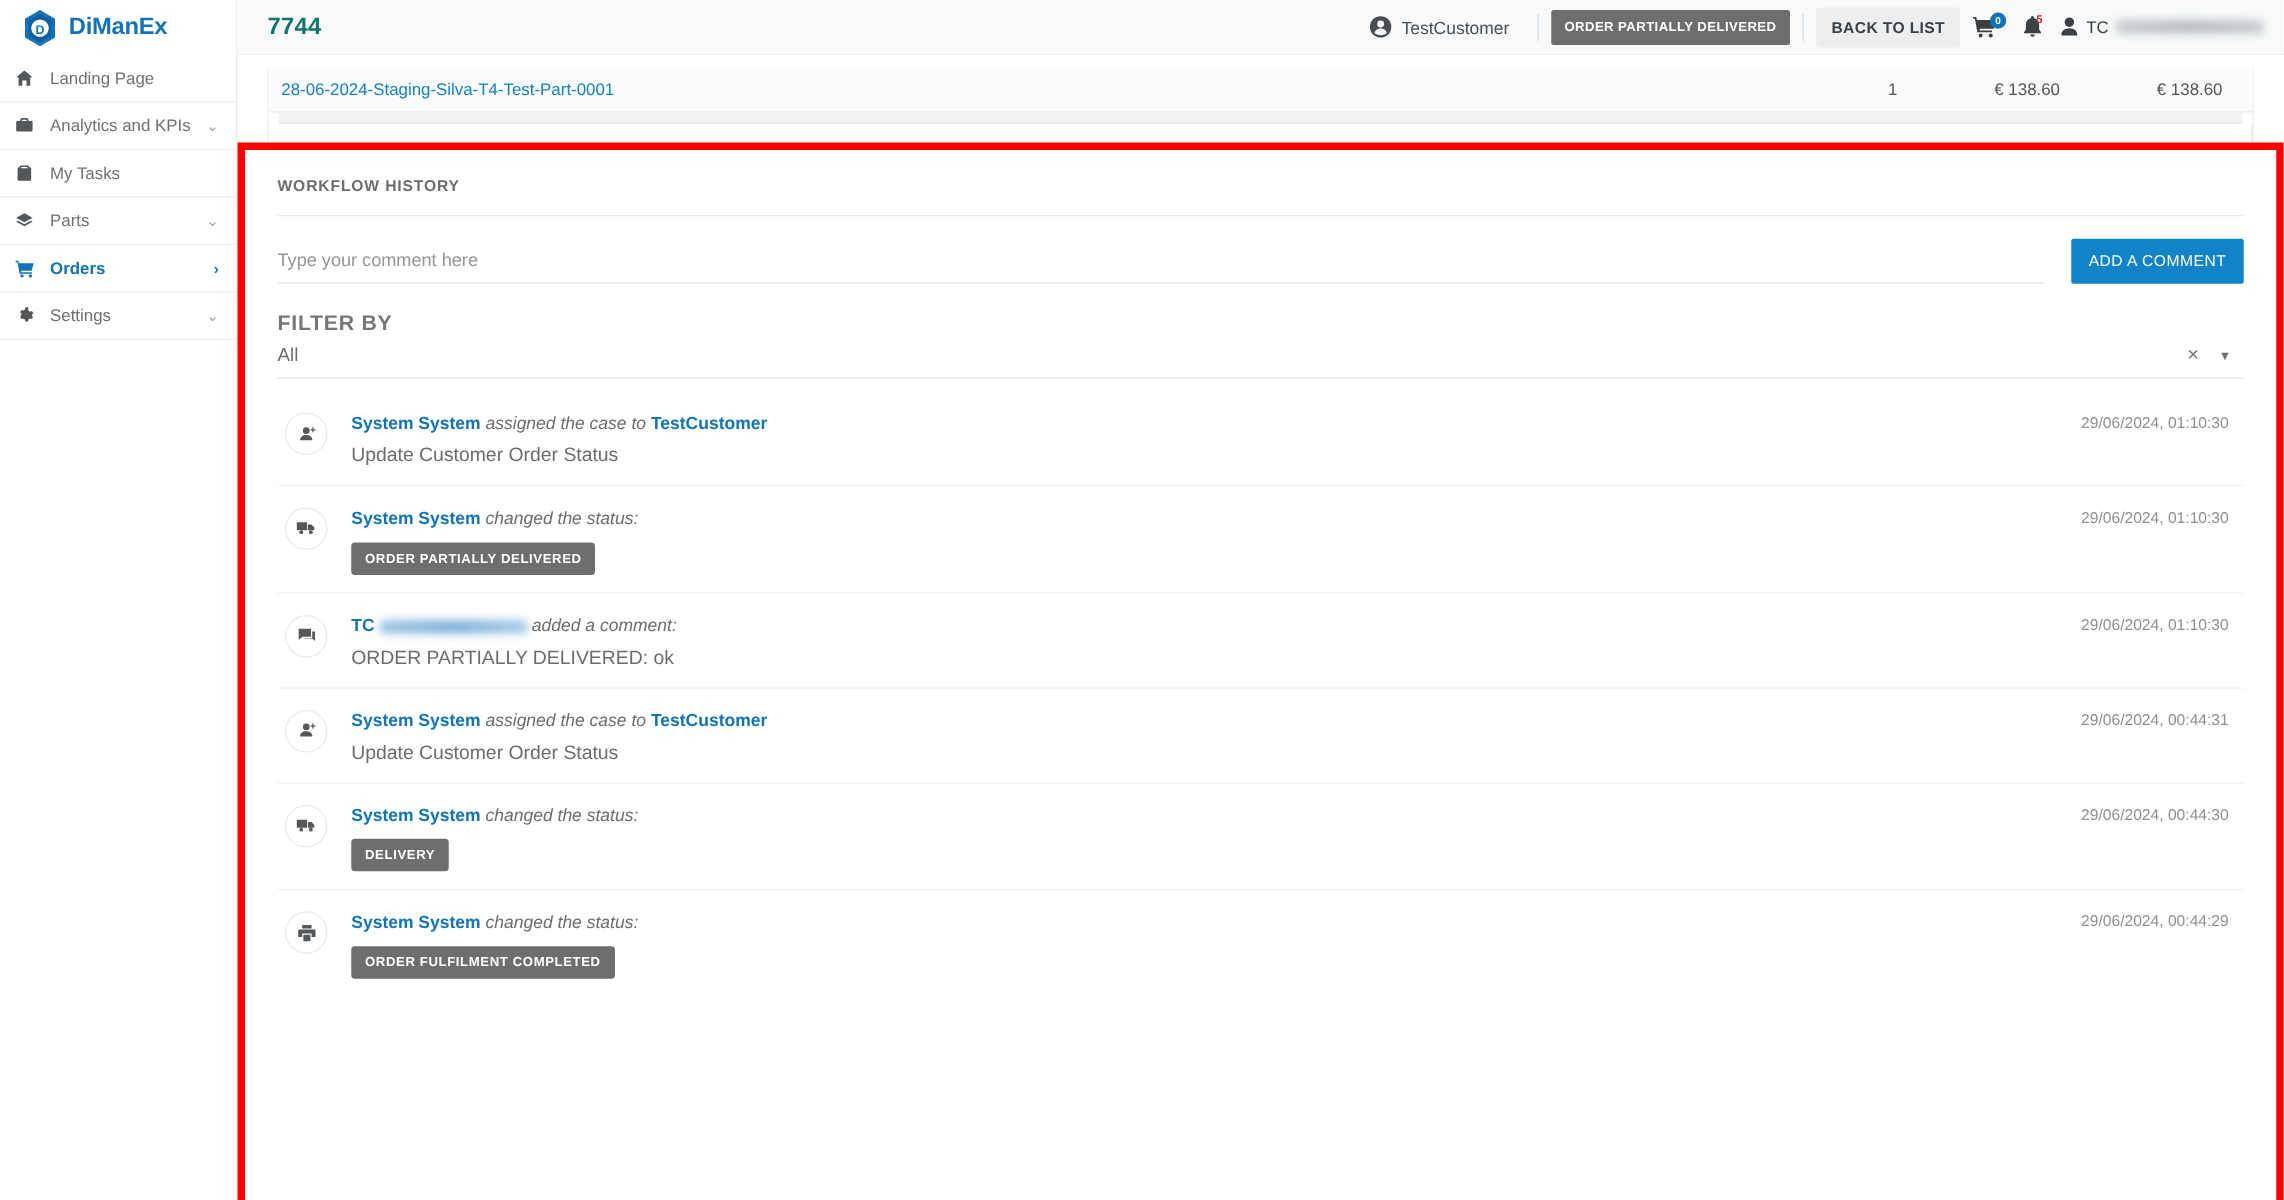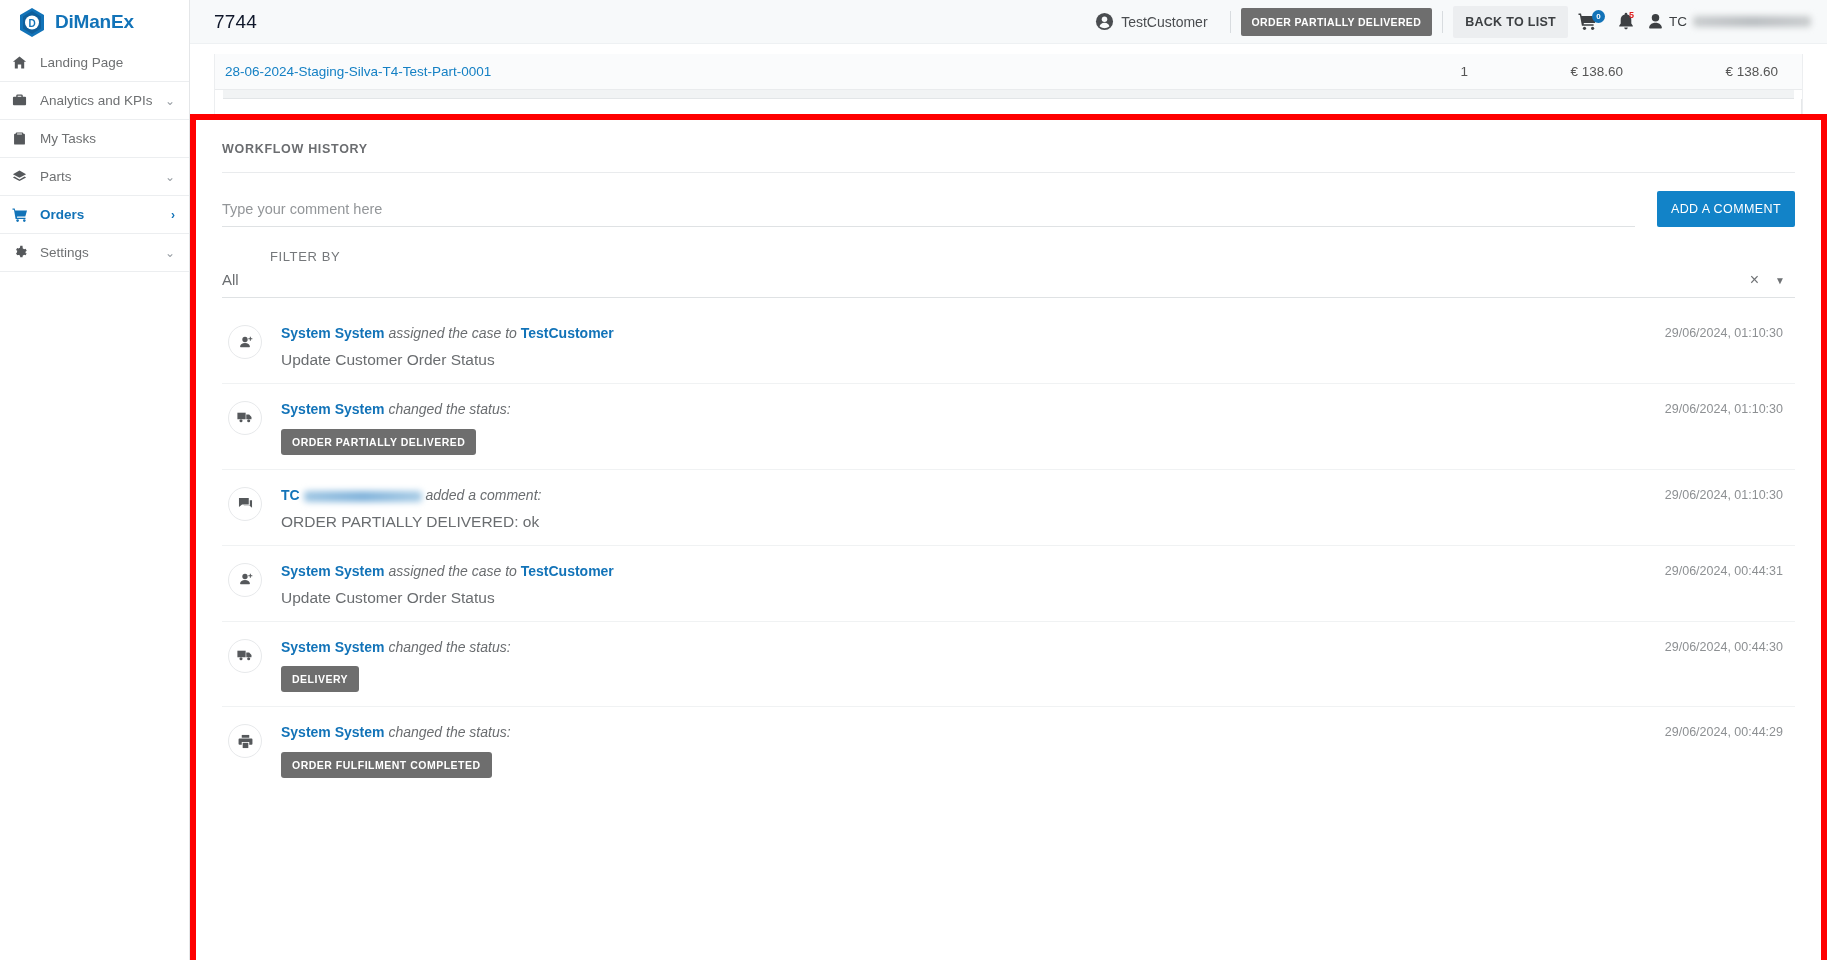--- a/index.html
+++ b/index.html
@@ -68,21 +68,21 @@
 
   
   .main { flex: 1 1 auto; height: 960px; background: #ffffff; position: relative; }
   .topbar {
     height: 44px;
     background: #f7f9fa;
     display: flex; align-items: center;
     padding: 0 14px 0 24px;
     border-bottom: 1px solid #eef1f3;
   }
-  .page-title { font-size: 19px; font-weight: normal; color: #0f172a; letter-spacing: 0.2px; }
+  .page-title { font-size: 19px; font-weight: bold; color: #0f766e; letter-spacing: 0.2px; }
   .topbar-right { margin-left: auto; display: flex; align-items: center; gap: 0; }
   .cust-chip { display: flex; align-items: center; gap: 7px; font-size: 14px; color: #4a4d50; padding-right: 12px; }
   .vsep { width: 1px; height: 22px; background: #d8dcdf; margin: 0 10px; }
   .badge-status {
     background: #6e6e6e; color: #fff;
     font-size: 10.5px; font-weight: bold; letter-spacing: 0.35px;
     padding: 8px 11px; border-radius: 2px; white-space: nowrap;
     cursor: pointer;
   }
   .btn-gray {
@@ -119,21 +119,20 @@
   
   .order-panel { padding: 10px 24px 0 24px; }
   .order-card { border: 1px solid #eceef0; border-top: none; background: #fff; }
   .order-row {
     display: flex; align-items: center;
     height: 36px;
     background: #fafbfc;
     border-bottom: 1px solid #e9ebed;
     padding: 0 24px 0 10px;
     font-size: 13.5px;
-    gap: 25px;
   }
   .order-row .part-link { color: #1580c4; flex: 1 1 auto; cursor: pointer; }
   .order-row .qty { width: 80px; text-align: right; color: #555; }
   .order-row .price { width: 130px; text-align: right; color: #555; }
   .order-row .total { width: 130px; text-align: right; color: #555; }
   .scroll-strip {
     height: 9px; background: #f1f3f4; border-bottom: 1px solid #e2e5e7; margin: 0 8px 0 8px;
   }
   .grand-total {
     text-align: right; font-size: 16.5px; color: #58595b;
@@ -161,21 +160,21 @@
   }
   .comment-field { flex: 1 1 auto; padding-bottom: 8px; border-bottom: 1px solid #dfe2e4; }
   .comment-field .ph { font-size: 14.5px; color: #939699; }
   .btn-blue {
     background: #1283c8; color: #fff;
     font-size: 12.5px; font-weight: normal; letter-spacing: 0.4px;
     padding: 11px 14px; border: none; border-radius: 2px; cursor: pointer;
     margin-left: 22px; margin-bottom: 0px; white-space: nowrap;
   }
   .filter-block { padding-top: 22px; }
-  .filter-label { font-size: 13px; font-weight: normal; color: #75787b; letter-spacing: 0.6px; margin-left: 48px; }
+  .filter-label { font-size: 17px; font-weight: bold; color: #75787b; letter-spacing: 0.6px; }
   .filter-ctl {
     display: flex; align-items: flex-start;
     padding: 7px 0 8px 0;
     border-bottom: 1px solid #dfe2e4;
   }
   .filter-value { font-size: 15px; color: #6a6d70; flex: 1 1 auto; }
   .filter-icons { display: flex; align-items: center; gap: 16px; color: #6f7275; padding-right: 10px; }
 
   
   .timeline { padding-top: 10px; }

